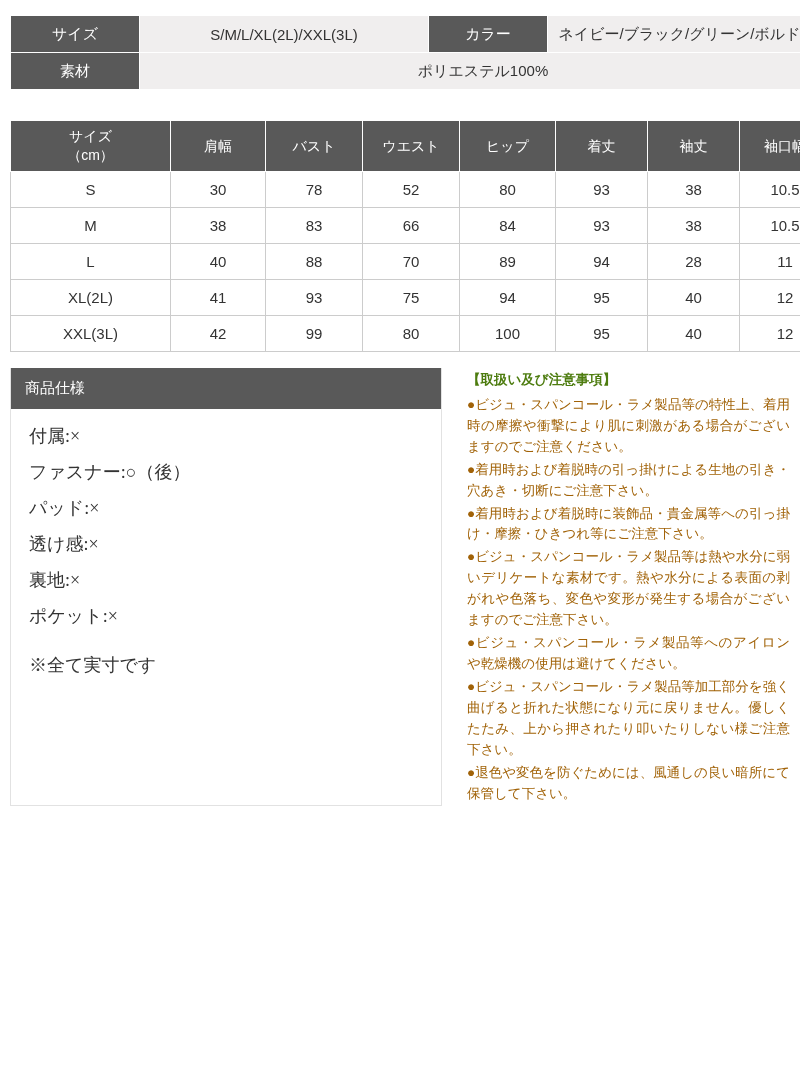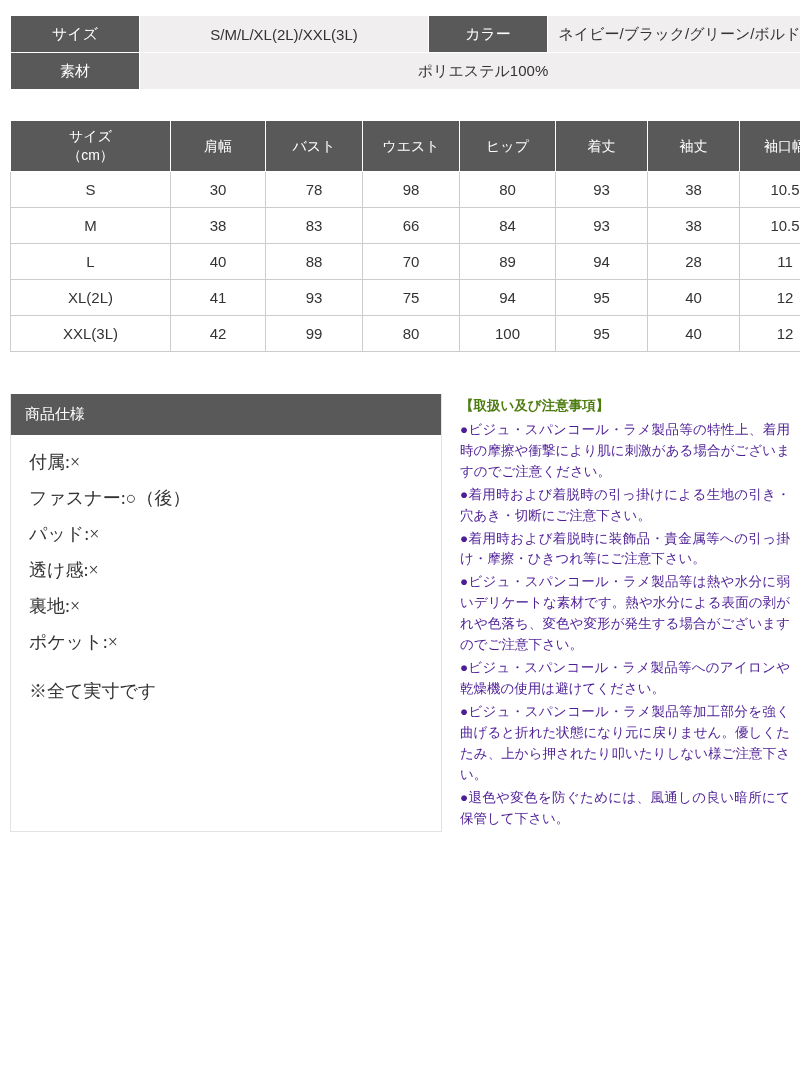--- a/index.html
+++ b/index.html
@@ -73,23 +73,23 @@
     line-height: 1.35;
   }
   table.meas tbody td {
     background: #ffffff;
     color: #333333;
   }
 
   
   .lower {
     display: flex;
-    margin-top: 42px;
+    margin-top: 16px;
     width: 780px;
-    gap: 18px;
+    gap: 25px;
   }
   .panel-left {
     width: 432px;
     box-sizing: border-box;
     border: 1px solid #e2e2e2;
     border-top: none;
     background: #ffffff;
   }
   .panel-left-title {
     background: #595959;
@@ -121,23 +121,22 @@
     margin: 0 0 4px 0;
     font-size: 13.5px;
     font-weight: bold;
     color: #4d7c0f;
     line-height: 1.55;
   }
   .panel-right p {
     margin: 0 0 2px 0;
     font-size: 13.5px;
     line-height: 1.55;
-    color: #4c1d95;
+    color: #a16207;
     text-align: justify;
-    font-family: Liberation Mono, monospace;
   }
 </style>
 </head>
 <body>
 
 <div class="page">
 
   <table class="spec">
     <tbody>
       <tr>
@@ -167,21 +166,21 @@
         <th style="width:87px">着丈</th>
         <th style="width:87px">袖丈</th>
         <th style="width:86px">袖口幅</th>
       </tr>
     </thead>
     <tbody>
       <tr>
         <td>S</td>
         <td>30</td>
         <td>78</td>
-        <td>98</td>
+        <td>52</td>
         <td>80</td>
         <td>93</td>
         <td>38</td>
         <td>10.5</td>
       </tr>
       <tr>
         <td>M</td>
         <td>38</td>
         <td>83</td>
         <td>66</td>

